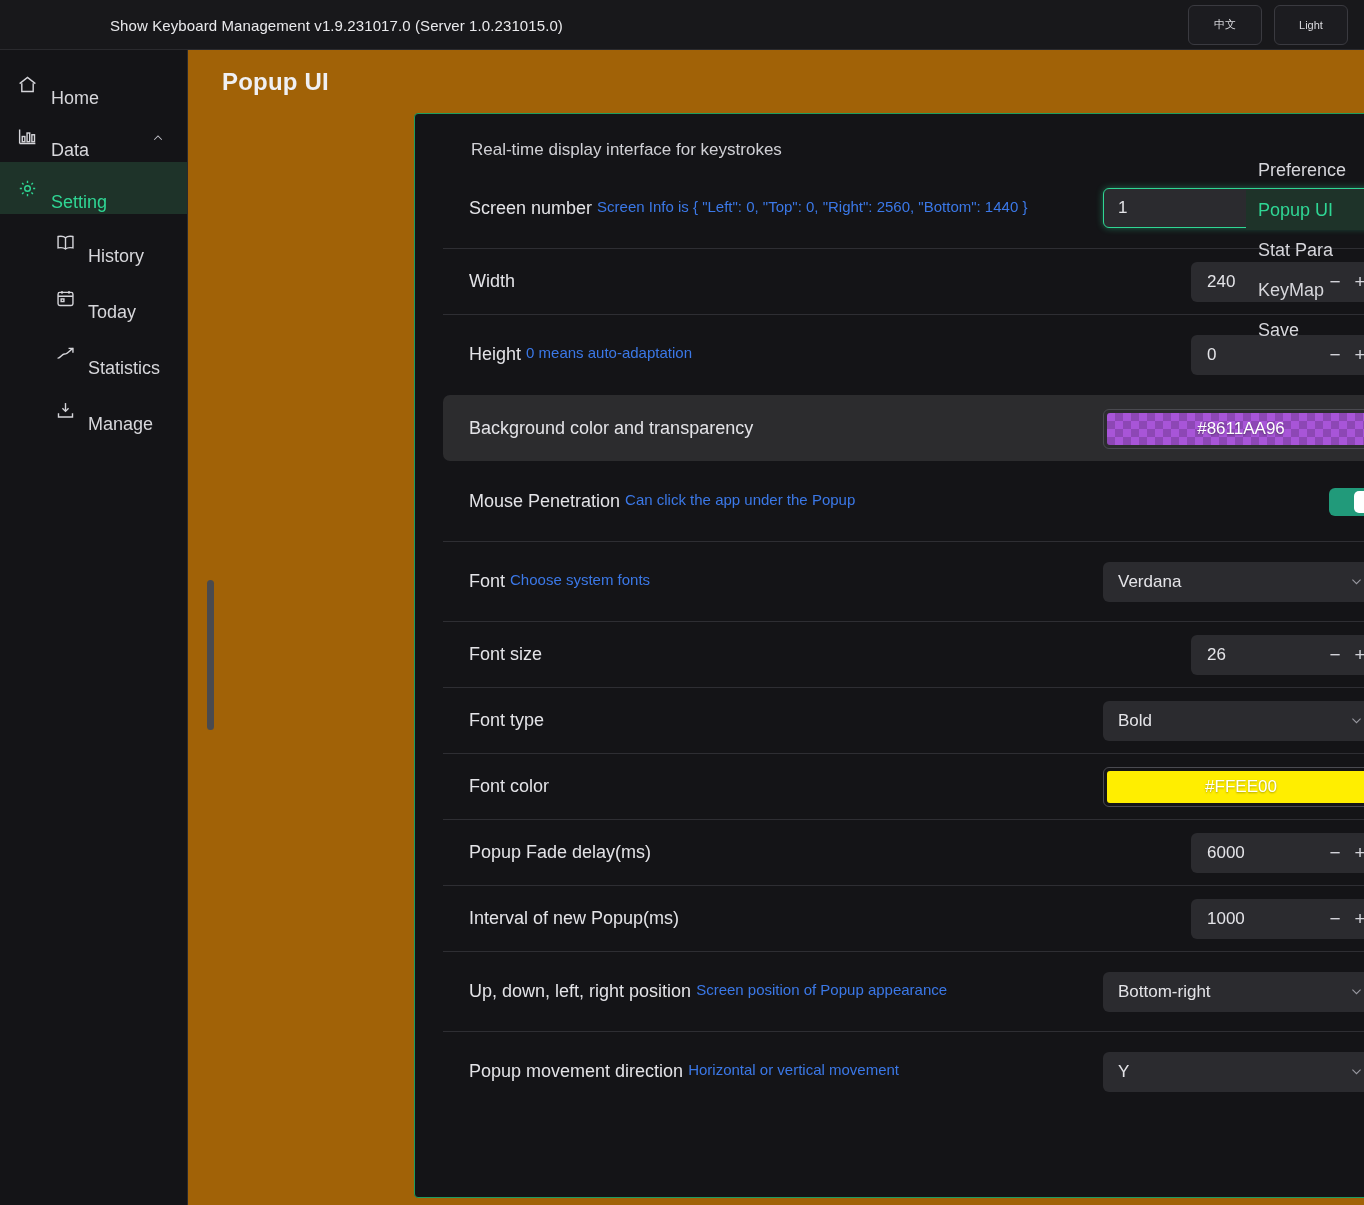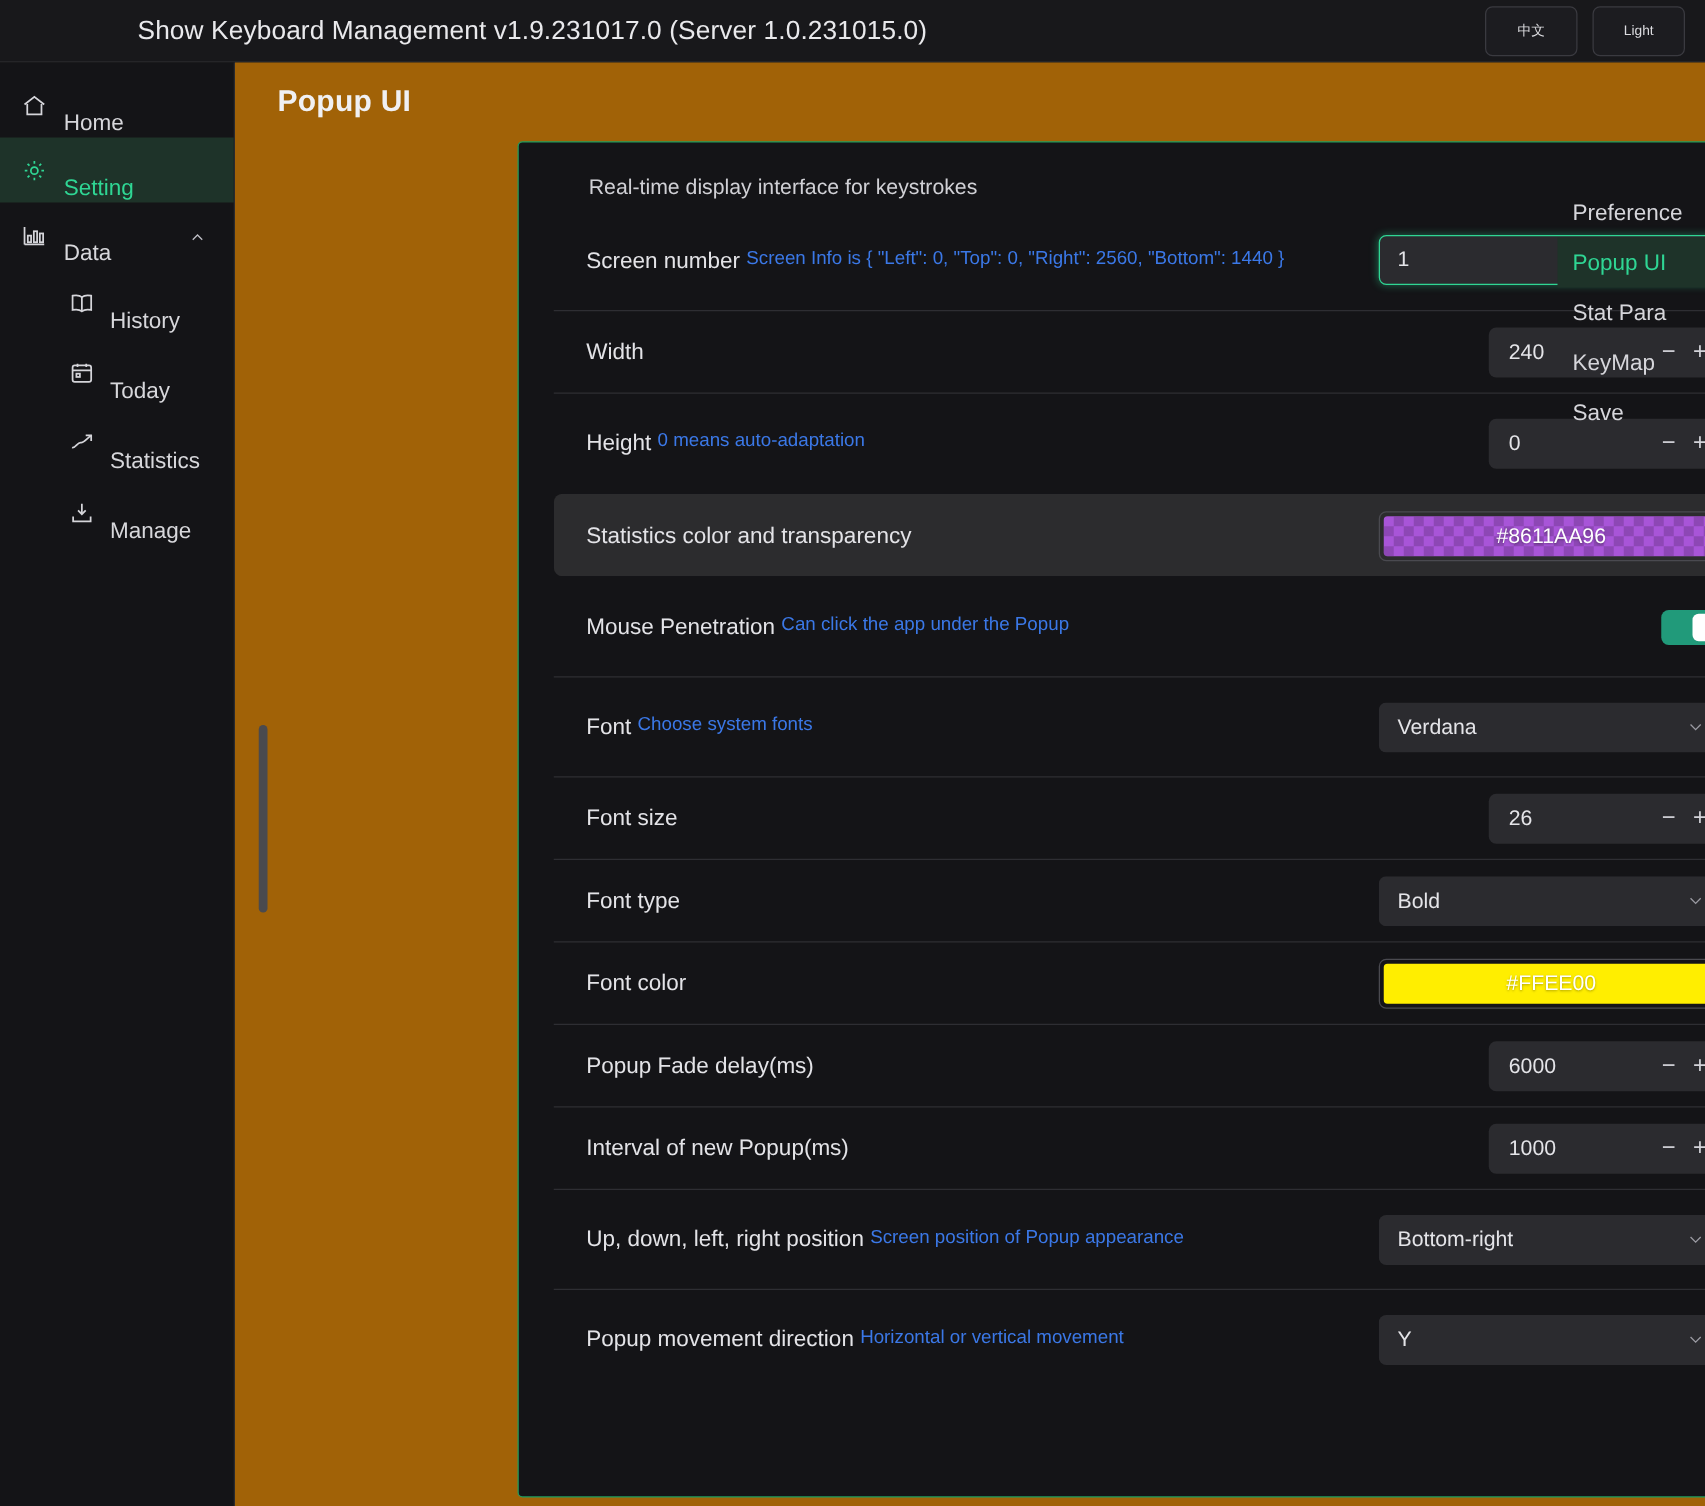--- a/index.html
+++ b/index.html
@@ -29,21 +29,21 @@
     border-bottom: 1px solid #2a2a2e;
     display: flex;
     align-items: center;
     position: relative;
   }
   .app-title {
     position: absolute;
     left: 110px;
     top: 50%;
     transform: translateY(-50%);
-    font-size: 21px;
+    font-size: 15px;
     color: #e9e9ec;
     white-space: nowrap;
     letter-spacing: 0.1px;
   }
   .topbar-actions {
     position: absolute;
     right: 16px;
     top: 50%;
     transform: translateY(-50%);
     display: flex;
@@ -335,43 +335,43 @@
 
     <nav class="sidebar" id="sidebar">
         <div class="nav-item">
           <span class="nav-ico">
             <svg viewBox="0 0 24 24">
               <path d="M3 11 L12 4 L21 11"></path>
               <path d="M5.5 10.5 V20 H18.5 V10.5"></path>
             </svg>
           </span>
           <span class="nav-label">Home</span>
-        </div>
-        <div class="nav-item active">
-          <span class="nav-ico">
-            <svg viewBox="0 0 24 24">
-              <circle cx="12" cy="12" r="3.2"></circle>
-              <path d="M12 3.2v2.4M12 18.4v2.4M3.2 12h2.4M18.4 12h2.4M5.8 5.8l1.7 1.7M16.5 16.5l1.7 1.7M18.2 5.8l-1.7 1.7M7.5 16.5l-1.7 1.7"></path>
-            </svg>
-          </span>
-          <span class="nav-label">Setting</span>
         </div>
         <div class="nav-item">
           <span class="nav-ico">
             <svg viewBox="0 0 24 24">
               <path d="M3 4v16M3 20h18"></path>
               <rect x="6" y="12" width="3" height="6"></rect>
               <rect x="11.5" y="8" width="3" height="10"></rect>
               <rect x="17" y="10" width="3" height="8"></rect>
             </svg>
           </span>
           <span class="nav-label">Data</span>
           <span class="chev-up"><svg viewBox="0 0 24 24">
               <path d="M5.5 15L12 8.5L18.5 15"></path>
             </svg></span>
+        </div>
+        <div class="nav-item active">
+          <span class="nav-ico">
+            <svg viewBox="0 0 24 24">
+              <circle cx="12" cy="12" r="3.2"></circle>
+              <path d="M12 3.2v2.4M12 18.4v2.4M3.2 12h2.4M18.4 12h2.4M5.8 5.8l1.7 1.7M16.5 16.5l1.7 1.7M18.2 5.8l-1.7 1.7M7.5 16.5l-1.7 1.7"></path>
+            </svg>
+          </span>
+          <span class="nav-label">Setting</span>
         </div>
         <div class="nav-item sub">
           <span class="nav-ico">
             <svg viewBox="0 0 24 24">
               <path d="M12 6.5C10 4.8 6.5 4.6 3.5 5.2v13c3-0.6 6.5-0.4 8.5 1.3 2-1.7 5.5-1.9 8.5-1.3v-13c-3-0.6-6.5-0.4-8.5 1.3z"></path>
               <path d="M12 6.5v13"></path>
             </svg>
           </span>
           <span class="nav-label">History</span>
         </div>
@@ -454,21 +454,21 @@
                   <span class="val">0</span>
                   <span class="btns">
                     <span class="sbtn">−</span>
                     <span class="sbtn">+</span>
                   </span>
                 </div>
               </div>
             </div>
             <div class="row highlight">
               <div class="row-text">
-                <div class="row-label">Statistics color and transparency</div>
+                <div class="row-label">Background color and transparency</div>
               </div>
               <div class="row-ctl">
                 <div class="swatch-wrap">
                   <div class="swatch" style="background: rgb(168, 85, 216);">
                     <div class="checker"></div>
                     <span class="txt">#8611AA96</span>
                   </div>
                 </div>
               </div>
             </div>

